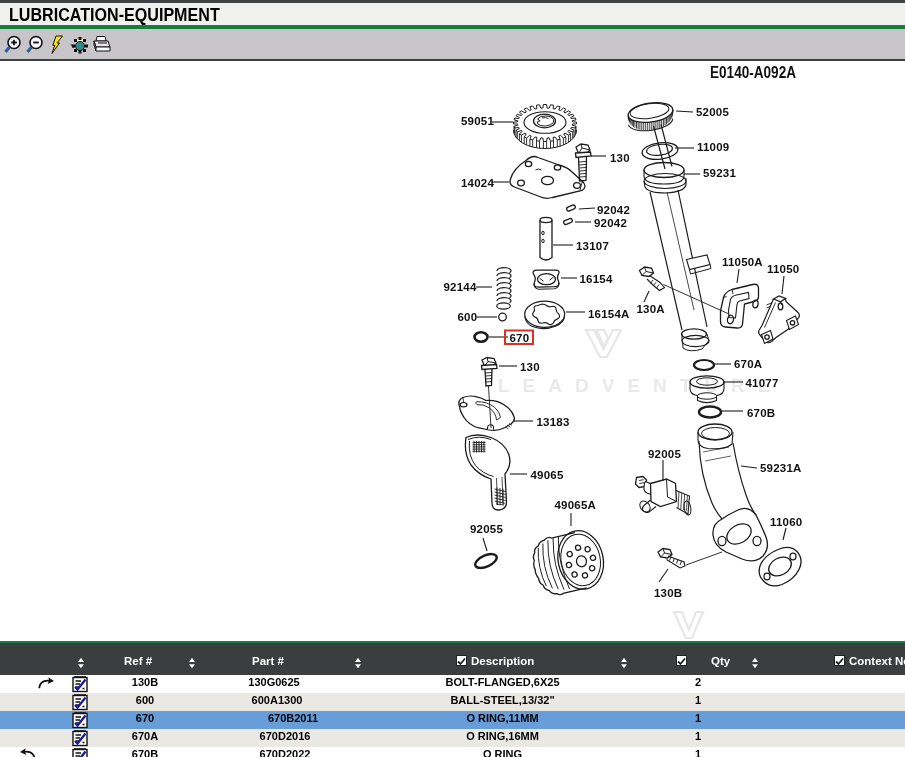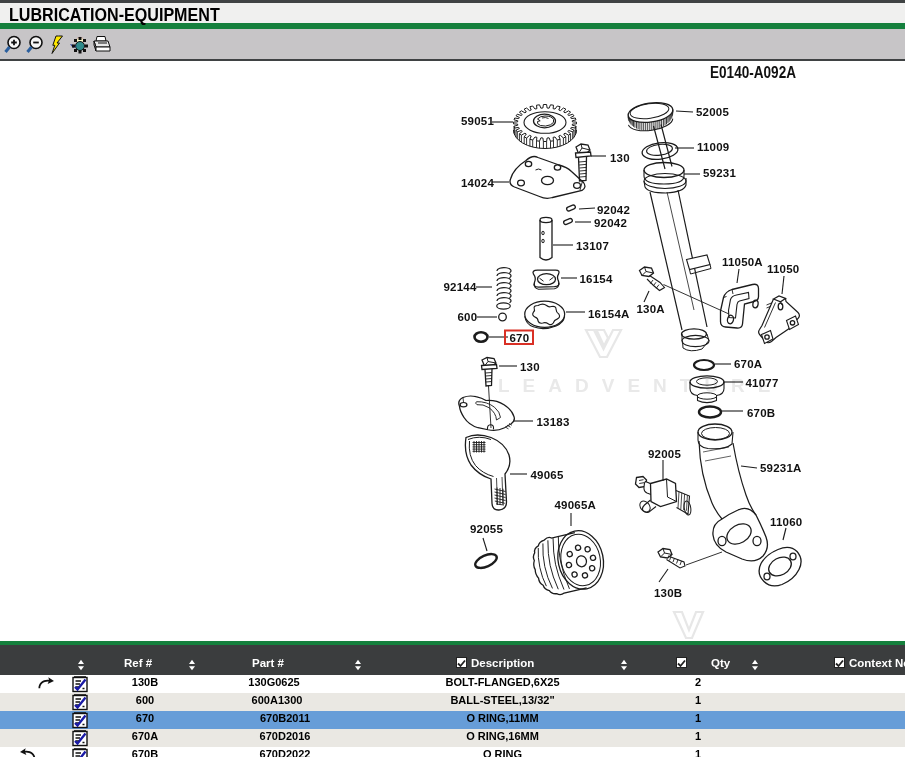--- a/index.html
+++ b/index.html
@@ -1,29 +1,29 @@
 <!DOCTYPE html>
 <html><head>
 <meta charset="utf-8">
 <style>
 html,body{margin:0;padding:0;width:905px;height:757px;overflow:hidden;background:#fff;
   font-family:"Liberation Sans",sans-serif;}
 *{box-sizing:border-box;}
 .abs{position:absolute;}
 #titlebar{position:absolute;left:0;top:0;width:905px;height:29px;background:#f0f0ef;
-  border-top:3px solid #3f4243;border-bottom:6px solid #15803d;}
+  border-top:3px solid #3f4243;border-bottom:4px solid #15803d;}
 #titletext{position:absolute;left:9px;top:1px;font-size:18.5px;font-weight:bold;color:#000;
   transform:scaleX(0.87);transform-origin:0 50%;white-space:nowrap;}
 #toolbar{position:absolute;left:0;top:29px;width:905px;height:32px;background:#c7c5c7;
   border-bottom:2px solid #3f4243;}
 .tbi{position:absolute;top:6px;}
 #diagram{position:absolute;left:0;top:61px;width:905px;height:580px;background:#fff;}
 #ptable{position:absolute;left:0;top:641px;width:905px;height:116px;}
 #thead{position:absolute;left:0;top:0;width:905px;height:34px;background:#3b3d3e;
-  border-top:4px solid #15803d;color:#fff;font-size:11.5px;font-weight:bold;}
+  border-top:2px solid #15803d;color:#fff;font-size:11.5px;font-weight:bold;}
 .hcell{position:absolute;top:12px;}
 .sortarr{position:absolute;top:14px;width:10px;height:12px;}
 .hchk{position:absolute;top:11.5px;width:11px;height:11px;background:#fff;border:1px solid #222;}
 .row{position:absolute;left:0;width:905px;height:18px;font-size:11px;font-weight:bold;color:#000;}
 .rcell{position:absolute;top:1px;text-align:center;}
 </style>
 </head>
 <body>
 <div id="titlebar">
     <div id="titletext">LUBRICATION-EQUIPMENT</div>
@@ -428,21 +428,21 @@
     <div class="rcell" style="left:680px;width:36px">1</div>
   </div>
   <div class="row" style="top:70px;background:#679dd8">
     <svg class="abs" style="left:72px;top:0px" width="17" height="18" viewBox="0 0 17 18">
       <rect x="1" y="2.5" width="14" height="14" fill="#fff" stroke="#111" stroke-width="1.4"></rect>
       <path d="M2 2 L3 1 L4 2 L5 1 L6 2 L7 1 L8 2 L9 1 L10 2 L11 1 L12 2 L13 1 L14 2" stroke="#111" stroke-width="0.8" fill="none"></path>
       <path d="M3.5 6 H9 M3.5 9 H8 M3.5 12 H7 M10.5 13.5 H12.5" stroke="#111" stroke-width="1.5"></path>
       <path d="M3 12 L5.5 14.5 L13.5 4.5" stroke="#1a1aa6" stroke-width="2.4" fill="none"></path>
     </svg>
     <div class="rcell" style="left:110px;width:70px">670</div>
-    <div class="rcell" style="left:240px;width:90px">670B2011</div>
+    <div class="rcell" style="left:248px;width:90px">670B2011</div>
     <div class="rcell" style="left:420px;width:165px">O RING,11MM</div>
     <div class="rcell" style="left:680px;width:36px">1</div>
   </div>
   <div class="row" style="top:88px;background:#eae8e3">
     <svg class="abs" style="left:72px;top:0px" width="17" height="18" viewBox="0 0 17 18">
       <rect x="1" y="2.5" width="14" height="14" fill="#fff" stroke="#111" stroke-width="1.4"></rect>
       <path d="M2 2 L3 1 L4 2 L5 1 L6 2 L7 1 L8 2 L9 1 L10 2 L11 1 L12 2 L13 1 L14 2" stroke="#111" stroke-width="0.8" fill="none"></path>
       <path d="M3.5 6 H9 M3.5 9 H8 M3.5 12 H7 M10.5 13.5 H12.5" stroke="#111" stroke-width="1.5"></path>
       <path d="M3 12 L5.5 14.5 L13.5 4.5" stroke="#1a1aa6" stroke-width="2.4" fill="none"></path>
     </svg>

